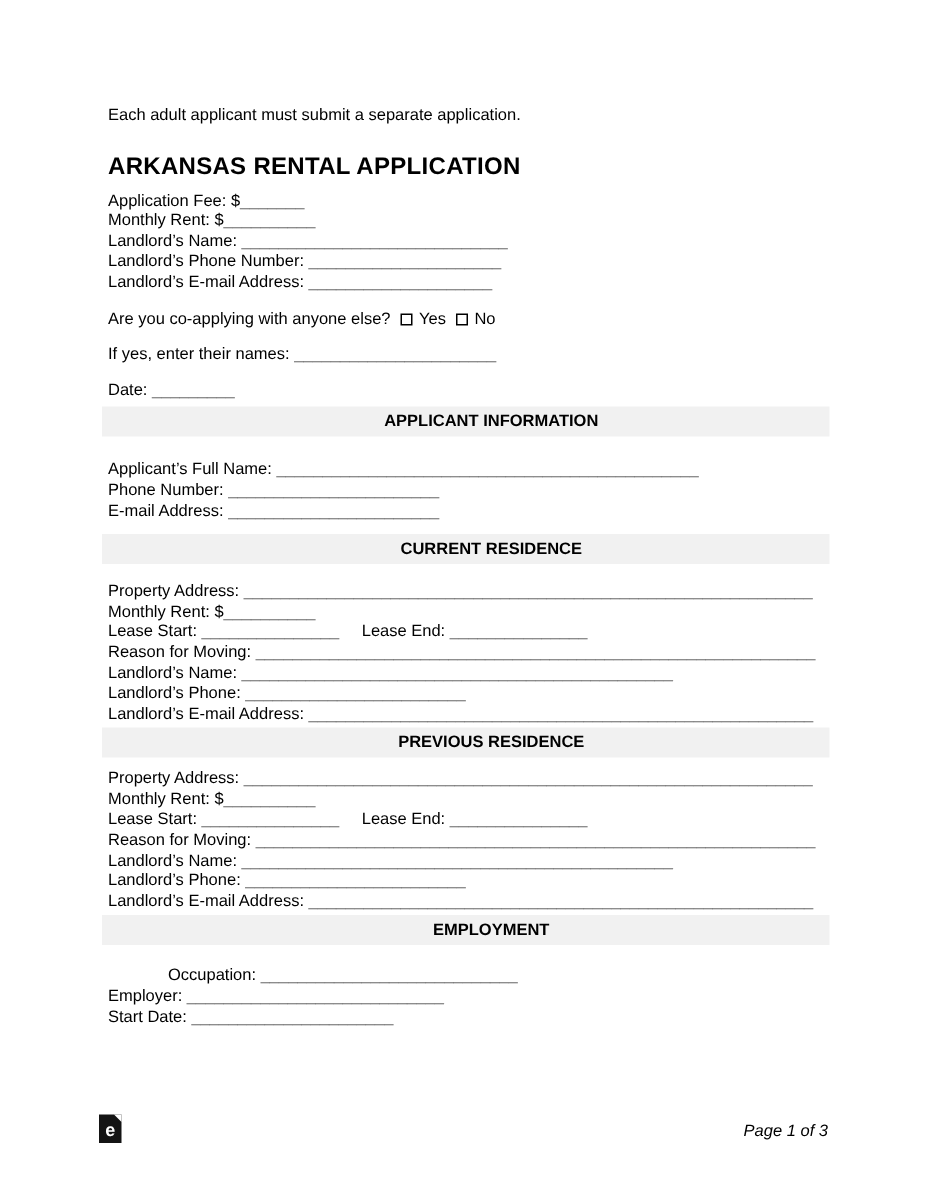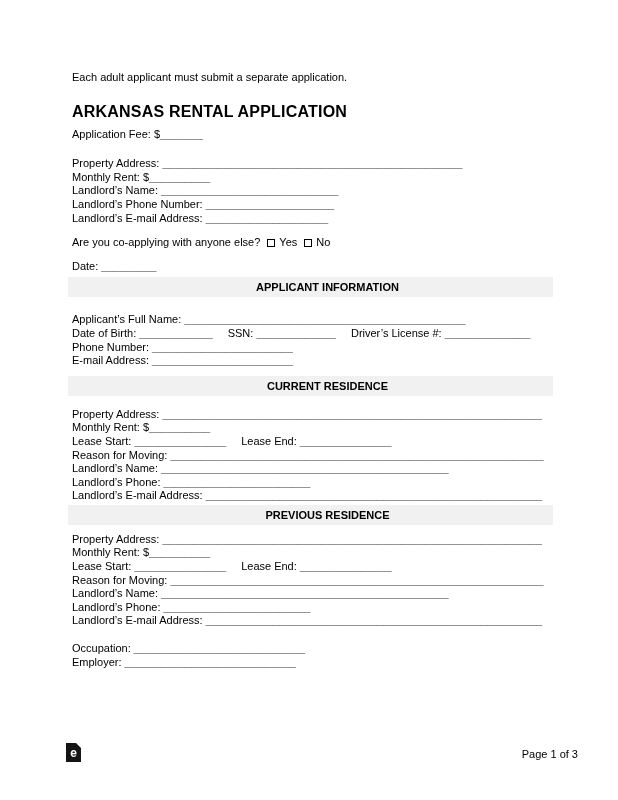--- a/index.html
+++ b/index.html
@@ -17,72 +17,69 @@
   .title { font-size: 16px; font-weight: bold; text-align: left; line-height: 20px; margin: 17px 0 6px 0; letter-spacing: .2px; }
   .section-bar {
     margin-left: -4px; width: 485px; height: 20px; line-height: 20px;
     background: #f1f1f1; font-weight: bold; font-size: 11px; text-align: center; padding-left: 34px;
   }
   .checkbox { display: inline-block; width: 8px; height: 8px; border: 1px solid #000; margin: 0 4px 0 7px; vertical-align: -1px; background: #fff; }
   .sp { margin-left: 15px; }
   .mt2 { margin-top: 2px; }  .mt4 { margin-top: 4px; }
   .mt8 { margin-top: 8px; }  .mt10 { margin-top: 10px; }
   .mt11 { margin-top: 11px; } .mt12 { margin-top: 12px; }
-  .mt14 { margin-top: 14px; } .mt16 { margin-top: 16px; }
+  .mt14 { margin-top: 14px; margin-left: 40px; } .mt16 { margin-top: 16px; }
   .logo { position: absolute; left: 66px; top: 743px; width: 15px; height: 19px; background: #141414; }
   .logo-fold { position: absolute; top: 0; right: 0; width: 0; height: 0; border-top: 5px solid #fff; border-left: 5px solid transparent; }
   .logo-letter { position: absolute; left: 0; top: 3px; width: 100%; text-align: center; color: #fff; font-size: 12px; font-weight: bold; line-height: 14px; }
-  .page-num { position: absolute; right: 40px; top: 748px; font-size: 11px; }
+  .page-num { position: absolute; right: 66px; top: 748px; font-size: 11px; font-style: italic; }
 </style>
 </head>
 <body>
 
 <div class="page">
   <div class="content">
 
     <div class="row">Each adult applicant must submit a separate application.</div>
 
     <div class="title">ARKANSAS RENTAL APPLICATION</div>
 
     <div class="row">
       <span class="lbl">Application Fee: $</span><span class="line">_______</span>
     </div>
 
-    <div class="row mt16">
-      <span class="lbl">Property Address: </span><span class="line">_________________________________________________</span>
-    </div>
     <div class="row">
       <span class="lbl">Monthly Rent: $</span><span class="line">__________</span>
     </div>
     <div class="row">
       <span class="lbl">Landlord’s Name: </span><span class="line">_____________________________</span>
     </div>
     <div class="row">
       <span class="lbl">Landlord’s Phone Number: </span><span class="line">_____________________</span>
     </div>
     <div class="row">
       <span class="lbl">Landlord’s E-mail Address: </span><span class="line">____________________</span>
     </div>
 
     <div class="row mt11">
       <span class="lbl">Are you co-applying with anyone else?</span><span class="checkbox"></span><span class="lbl">Yes</span><span class="checkbox"></span><span class="lbl">No</span>
     </div>
 
+    <div class="row mt10">
+      <span class="lbl">If yes, enter their names: </span><span class="line">______________________</span>
+    </div>
 
     <div class="row mt10">
       <span class="lbl">Date: </span><span class="line">_________</span>
     </div>
 
     <div class="section-bar mt4">APPLICANT INFORMATION</div>
 
     <div class="row mt16">
       <span class="lbl">Applicant’s Full Name: </span><span class="line">______________________________________________</span>
-    </div>
-    <div class="row">
-      <span class="lbl">Date of Birth: </span><span class="line">____________</span><span class="lbl sp">SSN: </span><span class="line">_____________</span><span class="lbl sp">Driver’s License #: </span><span class="line">______________</span>
     </div>
     <div class="row">
       <span class="lbl">Phone Number: </span><span class="line">_______________________</span>
     </div>
     <div class="row">
       <span class="lbl">E-mail Address: </span><span class="line">_______________________</span>
     </div>
 
     <div class="section-bar mt8">CURRENT RESIDENCE</div>
 
@@ -125,26 +122,30 @@
     <div class="row">
       <span class="lbl">Landlord’s Name: </span><span class="line">_______________________________________________</span>
     </div>
     <div class="row">
       <span class="lbl">Landlord’s Phone: </span><span class="line">________________________</span>
     </div>
     <div class="row">
       <span class="lbl">Landlord’s E-mail Address: </span><span class="line">_______________________________________________________</span>
     </div>
 
+    <div class="section-bar mt2">EMPLOYMENT</div>
 
     <div class="row mt14">
       <span class="lbl">Occupation: </span><span class="line">____________________________</span>
     </div>
     <div class="row">
       <span class="lbl">Employer: </span><span class="line">____________________________</span>
+    </div>
+    <div class="row">
+      <span class="lbl">Start Date: </span><span class="line">______________________</span>
     </div>
 
   </div>
 
   <div class="logo">
     <span class="logo-fold"></span>
     <span class="logo-letter">e</span>
   </div>
   <div class="page-num">Page 1 of 3</div>
 </div>

